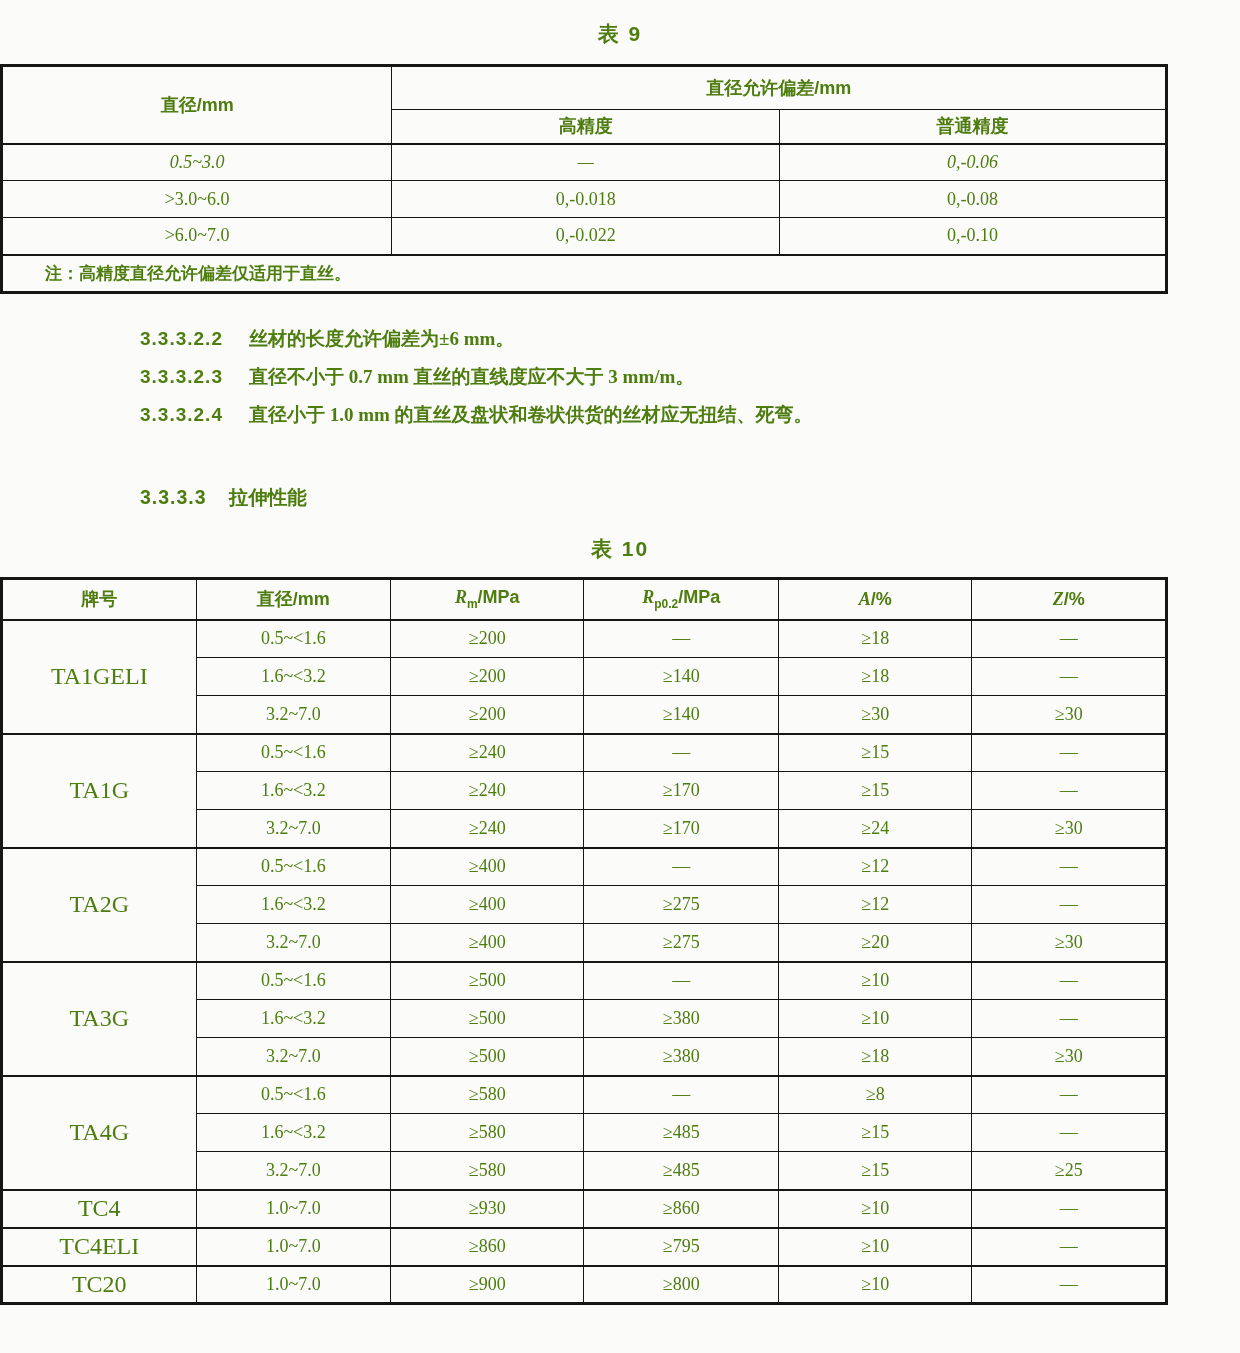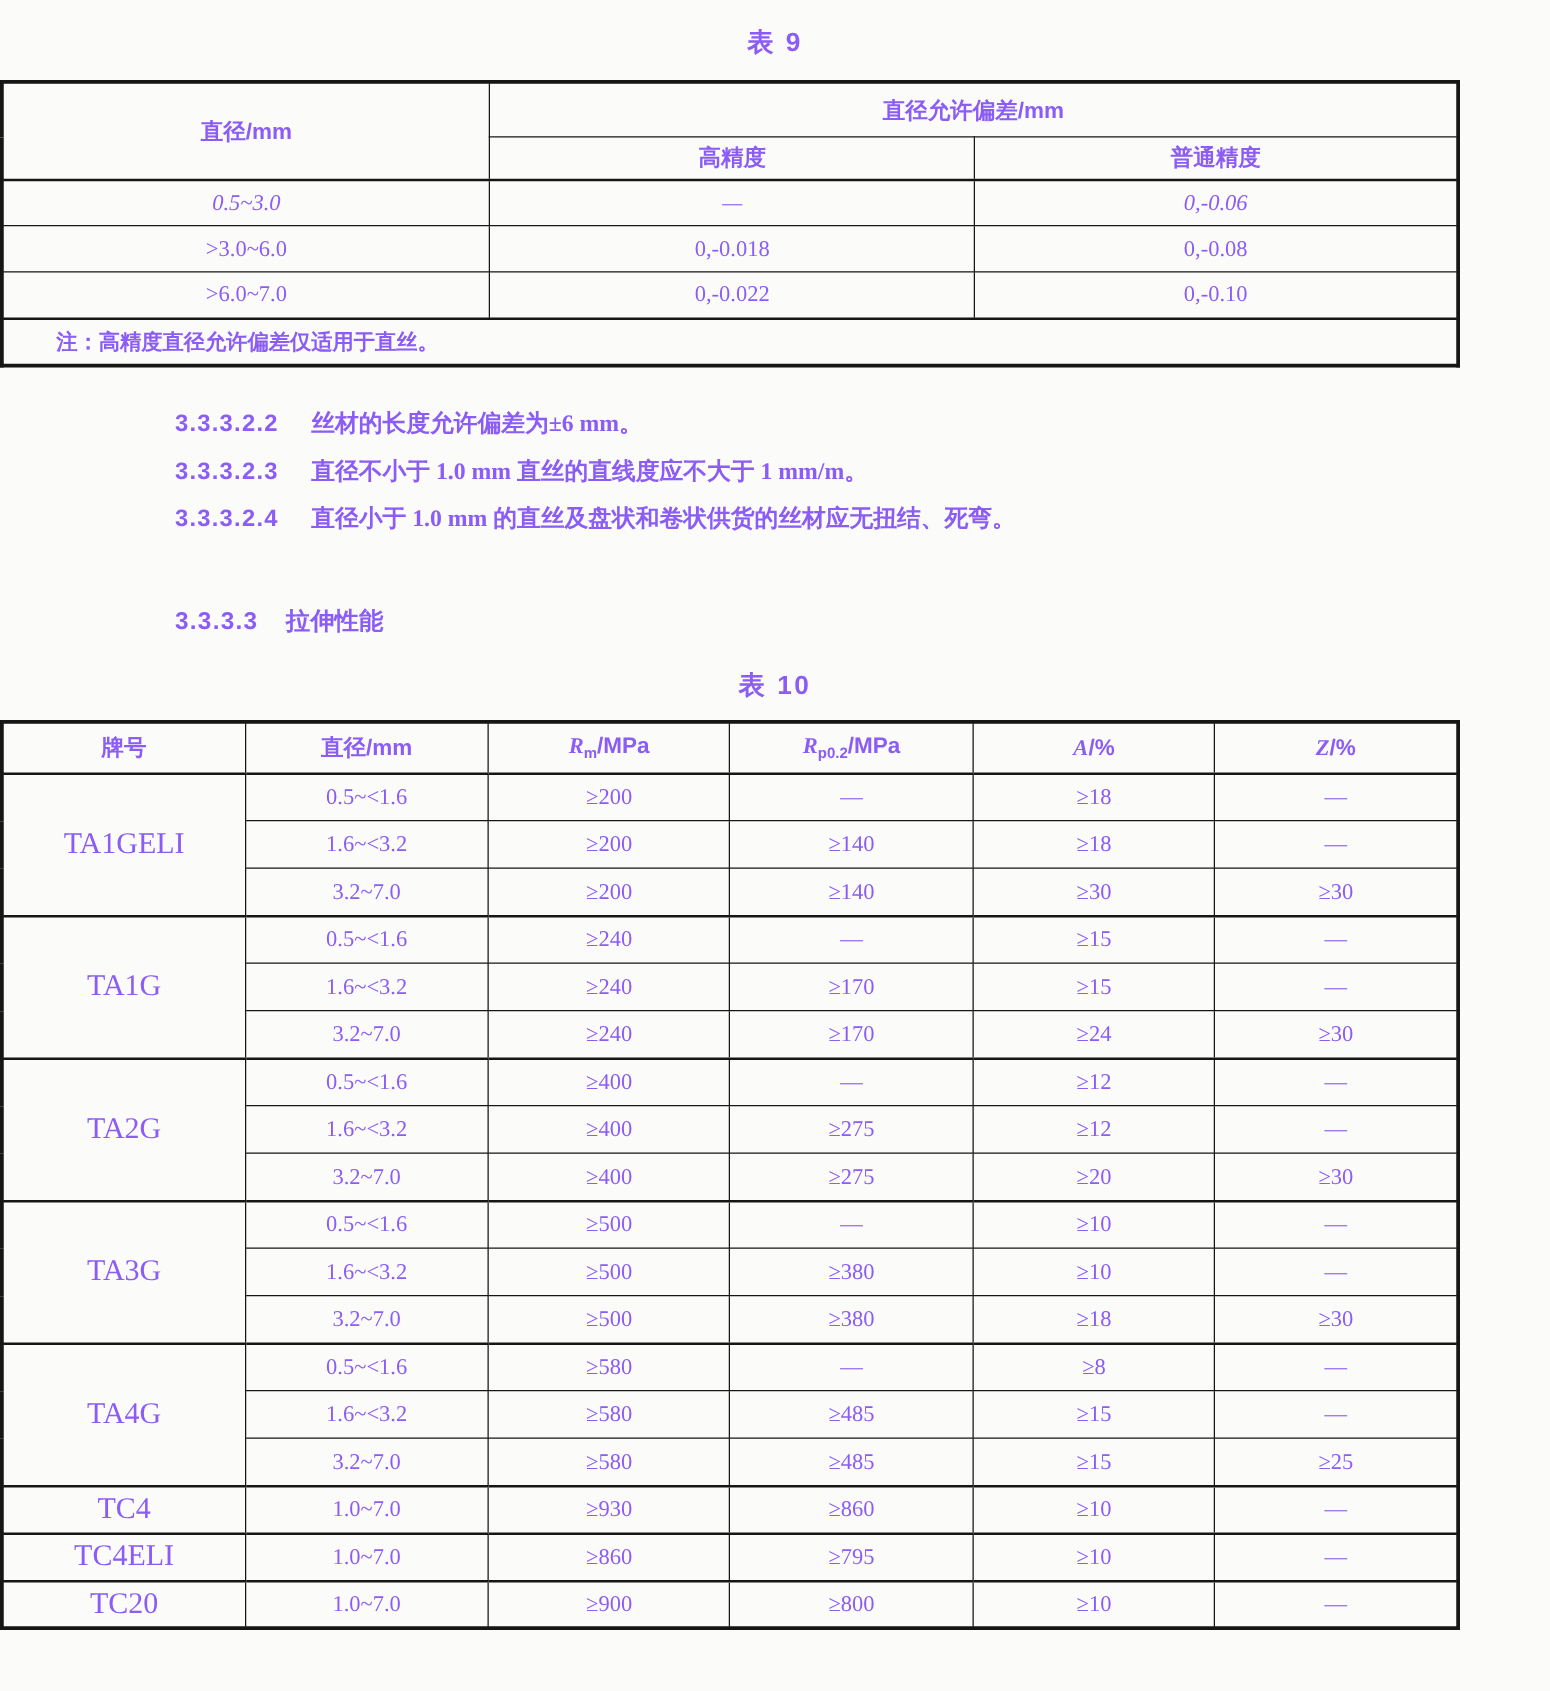--- a/index.html
+++ b/index.html
@@ -1,21 +1,21 @@
 <!DOCTYPE html>
 <html><head>
 <meta charset="utf-8">
 <style>
   * { margin: 0; padding: 0; box-sizing: border-box; }
   html, body { background: #fafaf8; }
   .page {
     width: 1240px;
     height: 1353px;
     background: #fbfbf9;
-    color: #8b5cf6;
+    color: #4d7c0f;
     font-family: "Liberation Serif", "DejaVu Serif", serif;
     position: relative;
     overflow: hidden;
   }
   .table-title {
     text-align: center;
     font-family: "Liberation Sans", "DejaVu Sans", sans-serif;
     font-weight: bold;
     font-size: 21px;
     letter-spacing: 2px;
@@ -136,21 +136,21 @@
     </tfoot>
   </table>
 
   <div class="clauses">
     <div class="clause">
       <span class="cnum">3.3.3.2.2</span>
       <span class="ctext">丝材的长度允许偏差为±6 mm。</span>
     </div>
     <div class="clause">
       <span class="cnum">3.3.3.2.3</span>
-      <span class="ctext">直径不小于 1.0 mm 直丝的直线度应不大于 1 mm/m。</span>
+      <span class="ctext">直径不小于 0.7 mm 直丝的直线度应不大于 3 mm/m。</span>
     </div>
     <div class="clause">
       <span class="cnum">3.3.3.2.4</span>
       <span class="ctext">直径小于 1.0 mm 的直丝及盘状和卷状供货的丝材应无扭结、死弯。</span>
     </div>
   </div>
 
   <div class="section-heading">
     <span class="hnum">3.3.3.3</span>
     <span class="htitle">拉伸性能</span>

